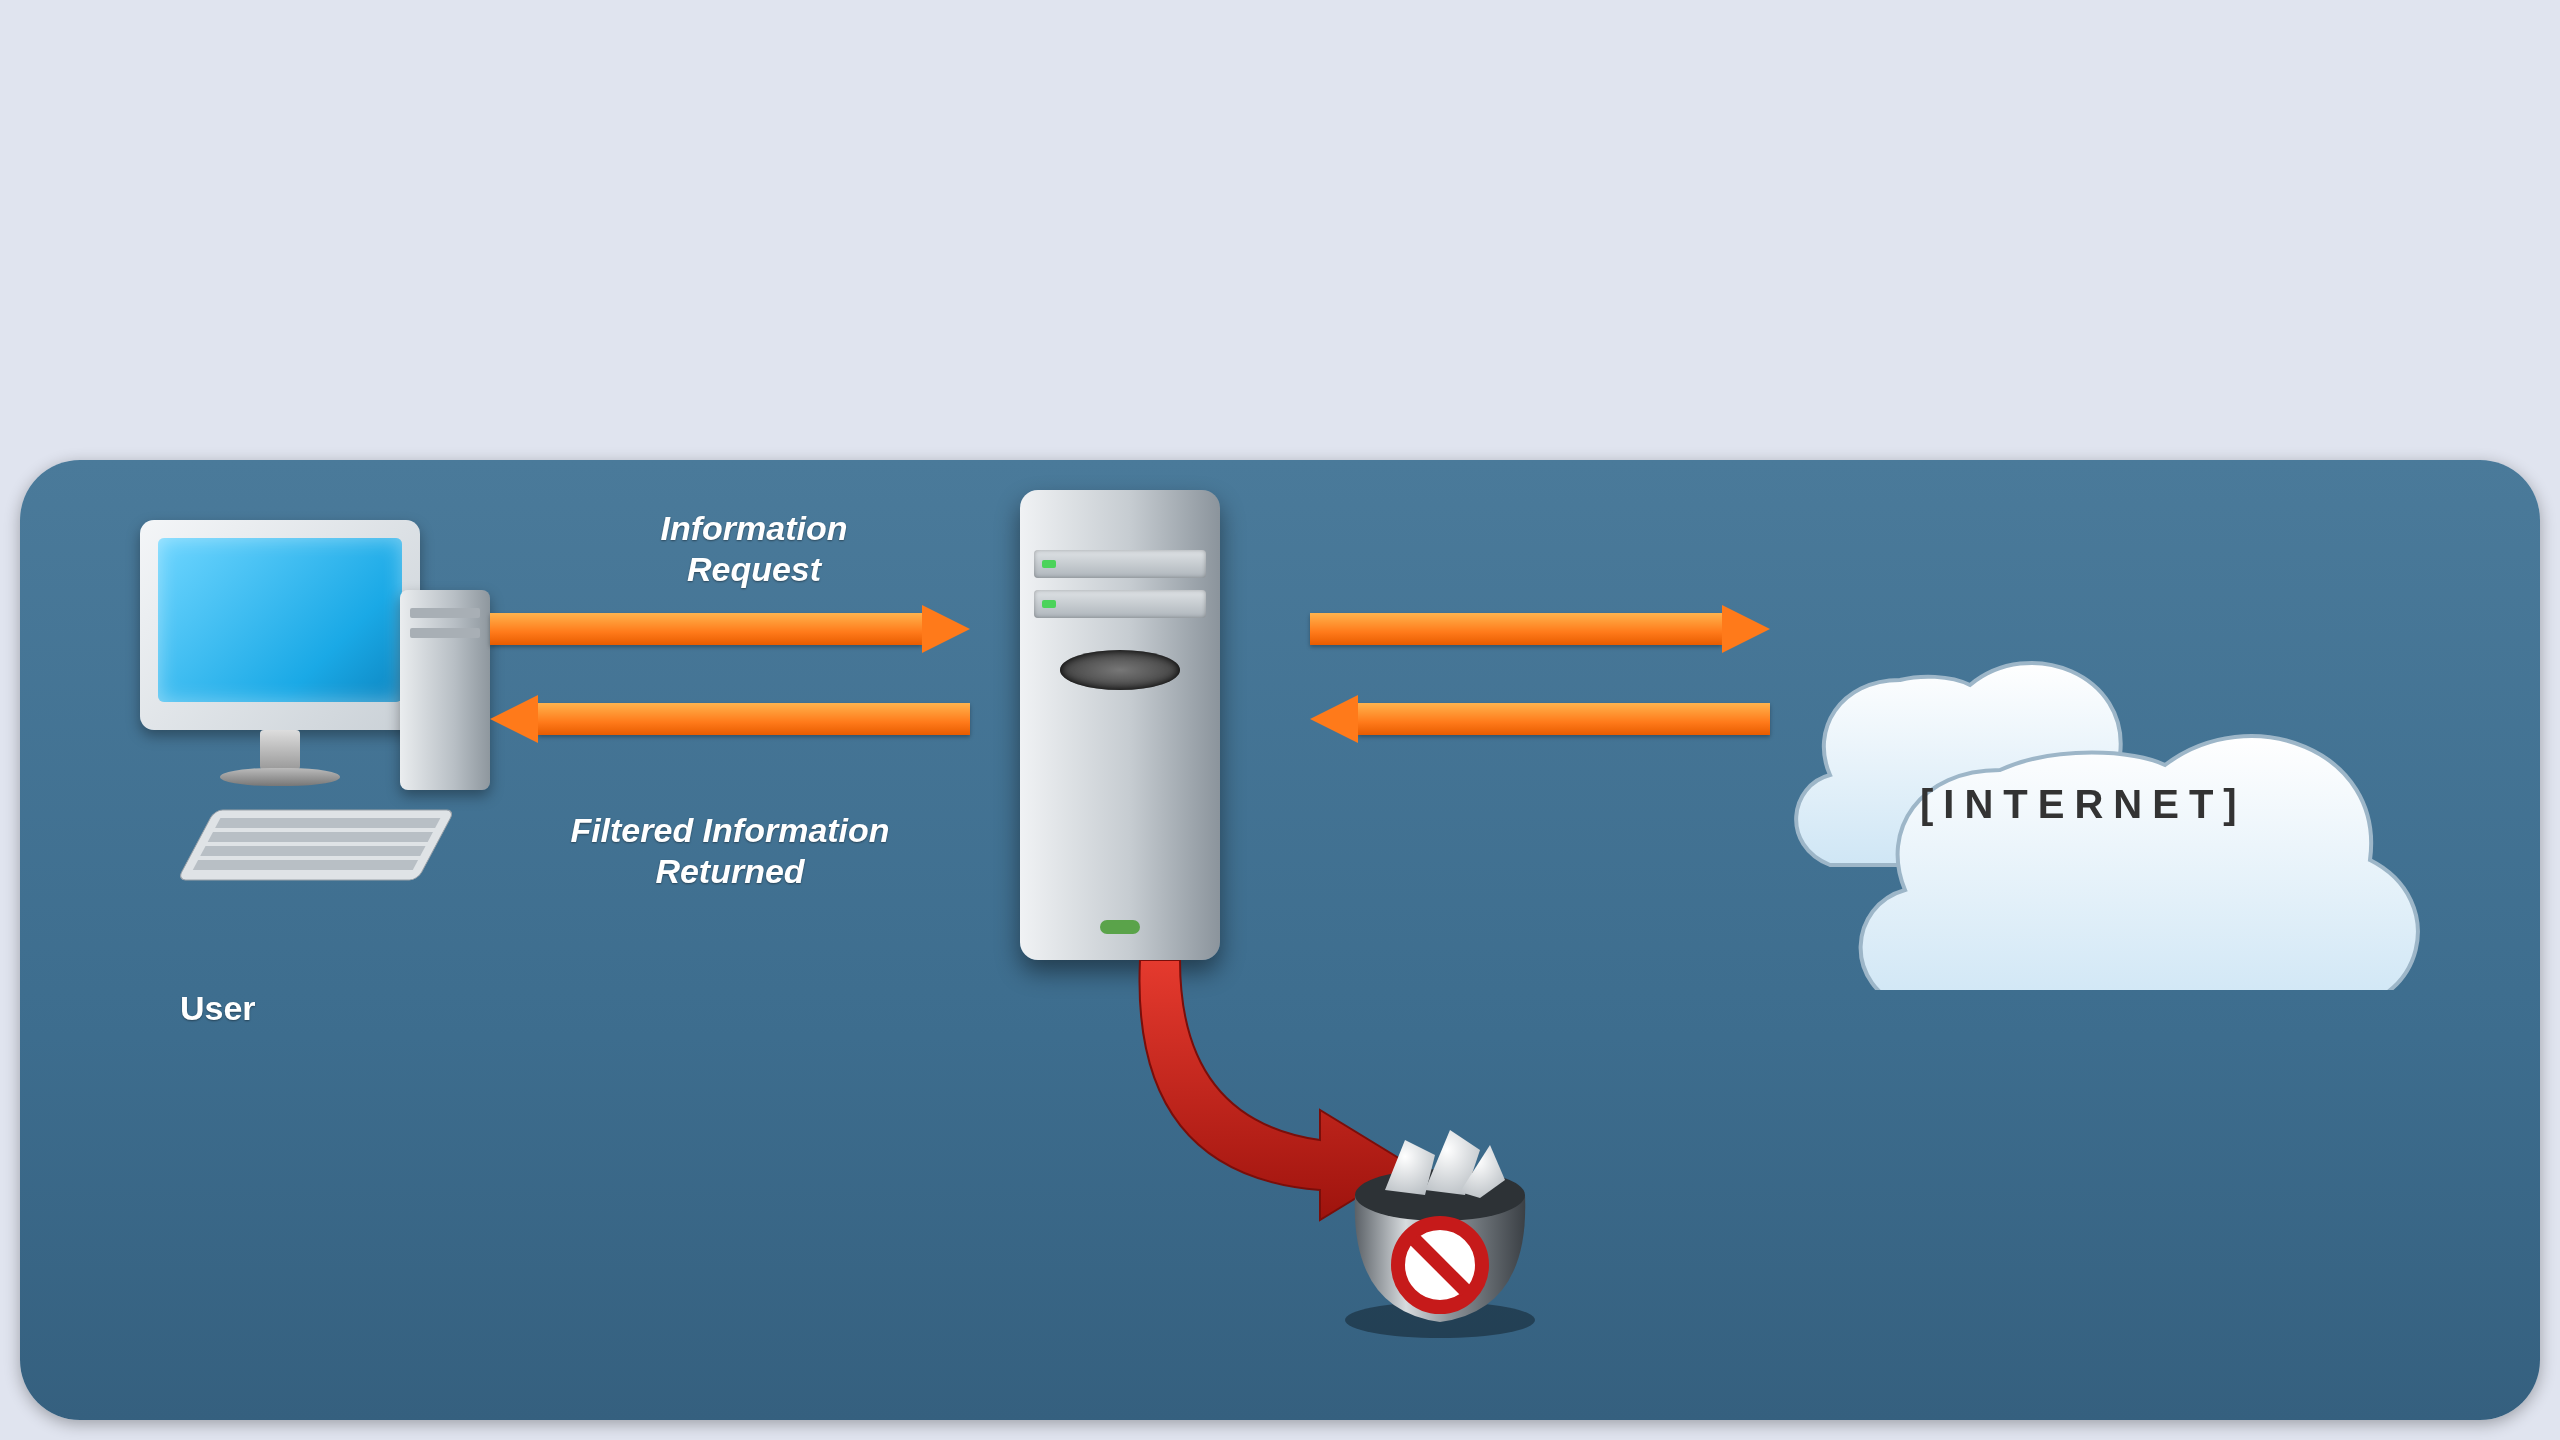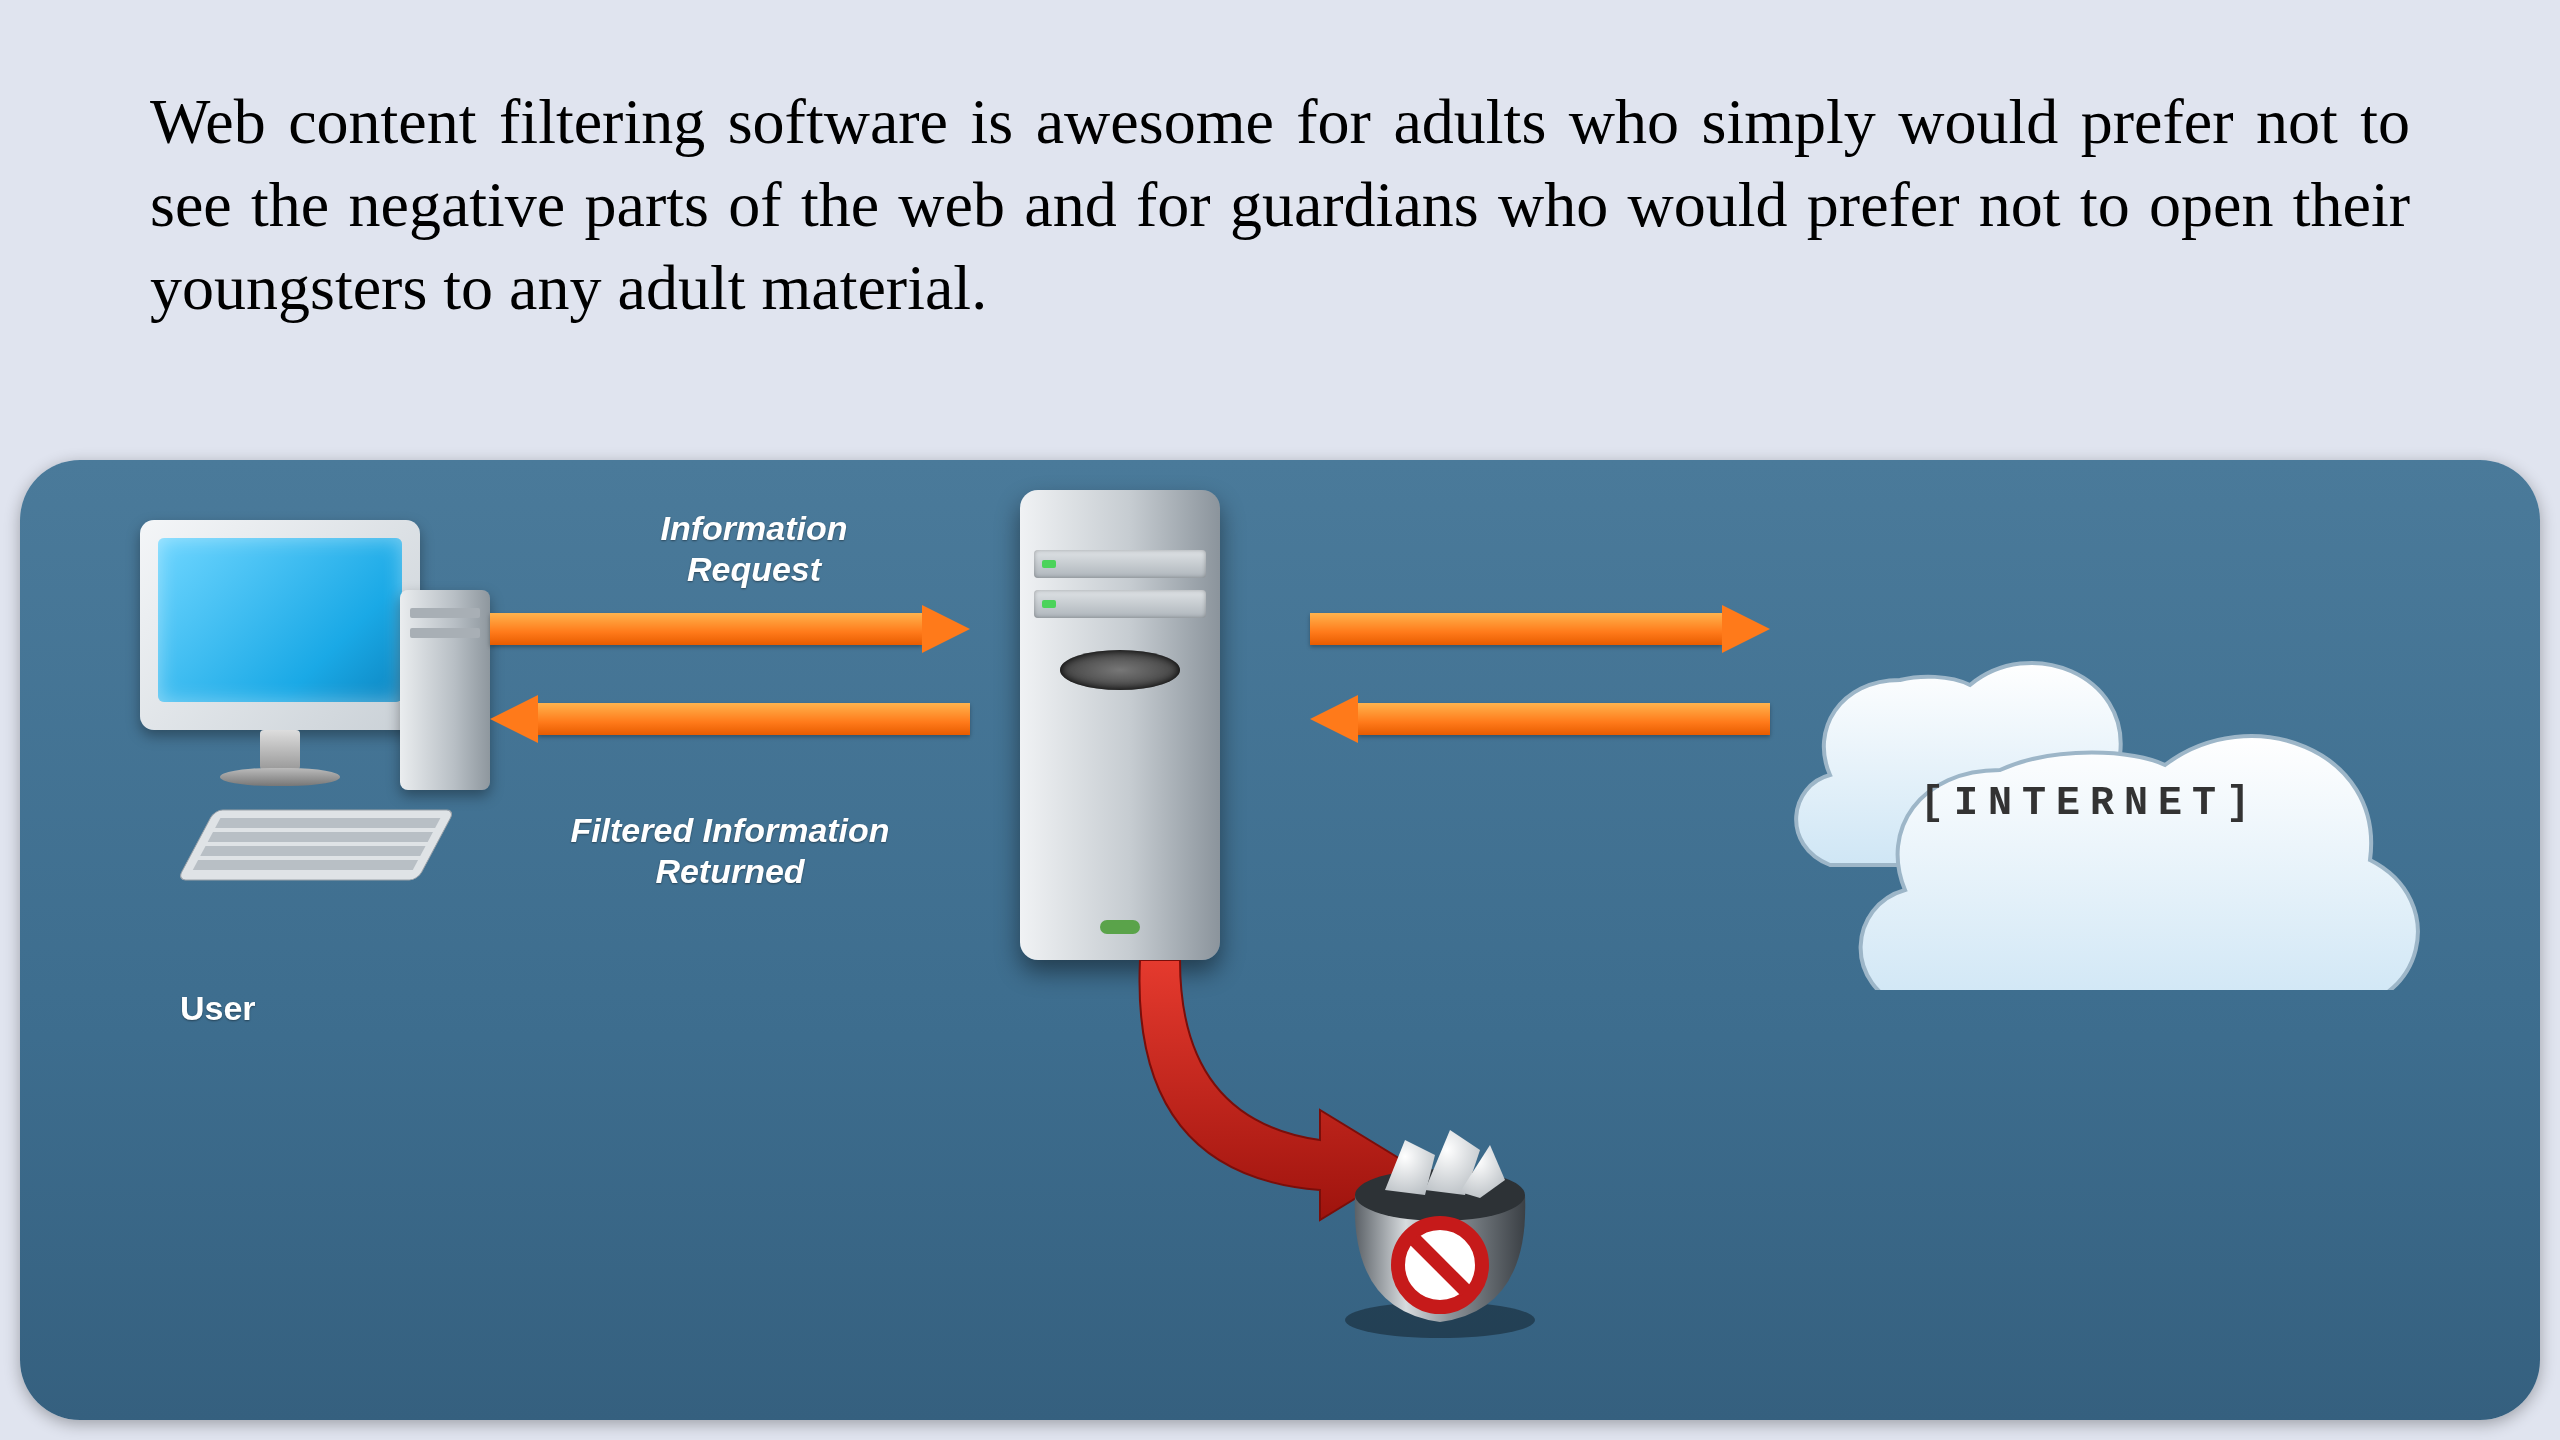--- a/index.html
+++ b/index.html
@@ -1,21 +1,21 @@
 <!DOCTYPE html>
 <html><head>
 <meta charset="utf-8">
 <style>
   html,body{margin:0;padding:0;width:2560px;height:1440px;background:#e0e4ef;font-family:"Times New Roman",serif;overflow:hidden}
   .page{position:relative;width:2560px;height:1440px}
   .intro{position:absolute;left:150px;top:80px;width:2260px;font-size:64px;line-height:1.3;color:#000;text-align:justify}
   .diagram{position:absolute;left:20px;top:460px;width:2520px;height:960px;background:linear-gradient(180deg,#4a7a9a 0%,#3d6d8e 60%,#35607f 100%);border-radius:60px;box-shadow:0 4px 16px rgba(0,0,0,.3);overflow:hidden}
   .dlabel{position:absolute;color:#fff;font-family:Arial,Helvetica,sans-serif;font-weight:700;font-style:italic;font-size:34px;line-height:1.2;text-align:center;text-shadow:0 1px 2px rgba(0,0,0,.4)}
   .dlabel.plain{font-style:normal;font-weight:700}
-  .dlabel.intlabel{font-family:Liberation Mono, monospace;font-style:normal;font-weight:700;font-size:40px;color:#333;letter-spacing:10px;text-shadow:none}
+  .dlabel.intlabel{font-family:Liberation Sans, sans-serif;font-style:normal;font-weight:700;font-size:40px;color:#333;letter-spacing:10px;text-shadow:none}
   
   .arrow{position:absolute;height:48px}
   .arrow .shaft{position:absolute;top:8px;height:32px;background:linear-gradient(180deg,#ffb34d 0%,#ff7a1a 60%,#e85c00 100%);box-shadow:0 2px 4px rgba(0,0,0,.3)}
   .arrow .head{position:absolute;width:0;height:0;border-top:24px solid transparent;border-bottom:24px solid transparent}
   .arrow.right .shaft{left:0;right:48px}
   .arrow.right .head{right:0;top:0;border-left:48px solid #ff7a1a}
   .arrow.left .shaft{left:48px;right:0}
   .arrow.left .head{left:0;top:0;border-right:48px solid #ff7a1a}
   
   .redarrow{position:absolute}
@@ -39,21 +39,20 @@
   
   .clouds{position:absolute;left:1760px;top:80px;width:700px;height:450px}
   
   .trash{position:absolute;left:1310px;top:640px;width:220px;height:240px}
 }
 </style>
 </head>
 <body>
 
 <div class="page">
-  <div class="intro">Web content filtering software is awesome for adults who simply would prefer not to see the negative parts of the web and for guardians who would prefer not to open their youngsters to any adult material.</div>
 
   <div class="diagram">
 
     <div class="computer">
       <div class="monitor"></div>
       <div class="monstand"></div>
       <div class="monbase"></div>
       <div class="tower-sm"></div>
       <svg class="keyboard" width="320" height="120">
         <g transform="skewX(-28)">

